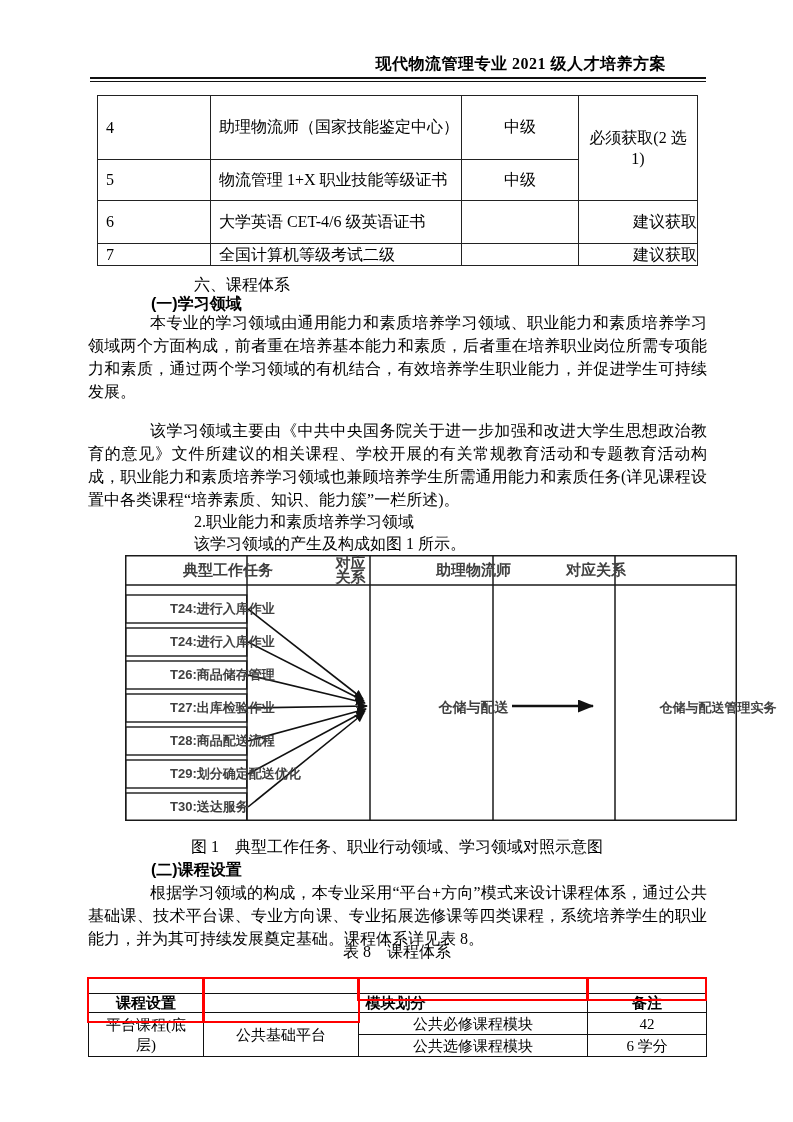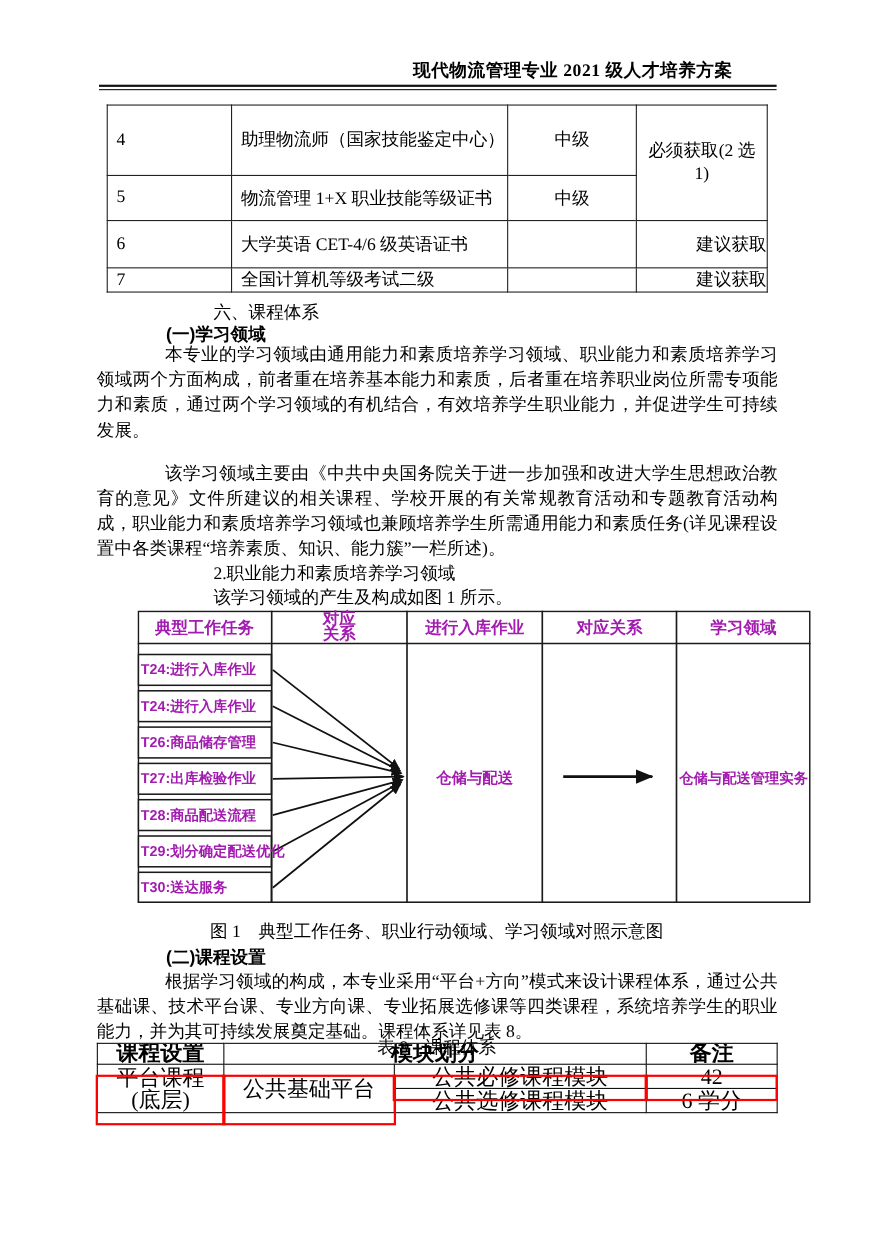--- a/index.html
+++ b/index.html
@@ -40,32 +40,32 @@
   .para{
     font-size:16px; line-height:23px; text-align:justify;
     text-indent:62px; width:619px; left:88px;
   }
   .hei{font-family:"Liberation Sans","DejaVu Sans",sans-serif; font-weight:bold;}
 
   
   .fig{top:555px; left:125px; width:612px; height:266px;}
   .fig .ftxt{
     position:absolute; font-family:"Liberation Sans","DejaVu Sans",sans-serif;
-    font-weight:bold; color:#a21caf;
+    font-weight:bold; color:#404040;padding-left:42px;
   }
   .fig .fhead{display:flex; align-items:center; justify-content:center; text-align:center; font-size:15px;}
   .fig .ftask{font-size:13px; line-height:28px; white-space:nowrap;}
   .fig .fdom{display:flex; align-items:center; justify-content:center; font-size:14px;}
   .fig-caption{top:837px; left:88px; width:618px; text-align:center; font-size:16px;}
 
   
   .t8-caption{top:942px; left:88px; width:618px; text-align:center; font-size:16px;}
   table.course{
-    top:948px; left:88px; position:absolute;
-    border-collapse:collapse; table-layout:fixed; width:618px; font-size:20px;
+    top:993px; left:88px; position:absolute;
+    border-collapse:collapse; table-layout:fixed; width:618px; font-size:15px;
   }
   table.course th, table.course td{
     border:1.5px solid #111; padding:0; vertical-align:middle; text-align:center; overflow:hidden;
   }
   table.course th{font-weight:bold; line-height:18px;}
   table.course td{line-height:20px;}
   table.course td.wrapcell{padding:0 10px;margin-left:40px;}
   .redbox{position:absolute; border:2px solid #ff0000; box-sizing:border-box; pointer-events:none;}
   .rb-a{left:87px;  top:977px; width:118px; height:46px;}
   .rb-b{left:202px; top:977px; width:158px; height:46px;}
@@ -156,23 +156,22 @@
         <line x1="123" y1="120" x2="240" y2="148" marker-end="url(#ah)"></line>
         <line x1="123" y1="153" x2="242" y2="151" marker-end="url(#ah)"></line>
         <line x1="123" y1="186" x2="241" y2="154" marker-end="url(#ah)"></line>
         <line x1="123" y1="219" x2="240" y2="156" marker-end="url(#ah)"></line>
         <line x1="123" y1="252" x2="239" y2="158" marker-end="url(#ah)"></line>
       </g>
       <line x1="387" y1="151" x2="468" y2="151" stroke="#111" stroke-width="2.6" marker-end="url(#ahBig)"></line>
     </svg>
     <div class="ftxt fhead" style="left:0;top:0;width:122px;height:30px;">典型工作任务</div>
     <div class="ftxt fhead" style="left:163px;top:0;width:41px;height:30px;line-height:14px;">对应关系</div>
-    <div class="ftxt fhead" style="left:245px;top:0;width:123px;height:30px;">进行入库作业</div>
+    <div class="ftxt fhead" style="left:245px;top:0;width:123px;height:30px;">助理物流师</div>
     <div class="ftxt fhead" style="left:368px;top:0;width:122px;height:30px;">对应关系</div>
-    <div class="ftxt fhead" style="left:490px;top:0;width:122px;height:30px;">学习领域</div>
     <div class="ftxt ftask" style="left:3px;top:40px;width:118px;">T24:进行入库作业</div>
     <div class="ftxt ftask" style="left:3px;top:73px;width:118px;">T24:进行入库作业</div>
     <div class="ftxt ftask" style="left:3px;top:106px;width:118px;">T26:商品储存管理</div>
     <div class="ftxt ftask" style="left:3px;top:139px;width:118px;">T27:出库检验作业</div>
     <div class="ftxt ftask" style="left:3px;top:172px;width:118px;">T28:商品配送流程</div>
     <div class="ftxt ftask" style="left:3px;top:205px;width:118px;">T29:划分确定配送优化</div>
     <div class="ftxt ftask" style="left:3px;top:238px;width:118px;">T30:送达服务</div>
     <div class="ftxt fdom" style="left:245px;top:139px;width:123px;height:28px;">仓储与配送</div>
     <div class="ftxt fdom" style="left:490px;top:139px;width:122px;height:28px;font-size:13px;">仓储与配送管理实务</div>
   </div>

